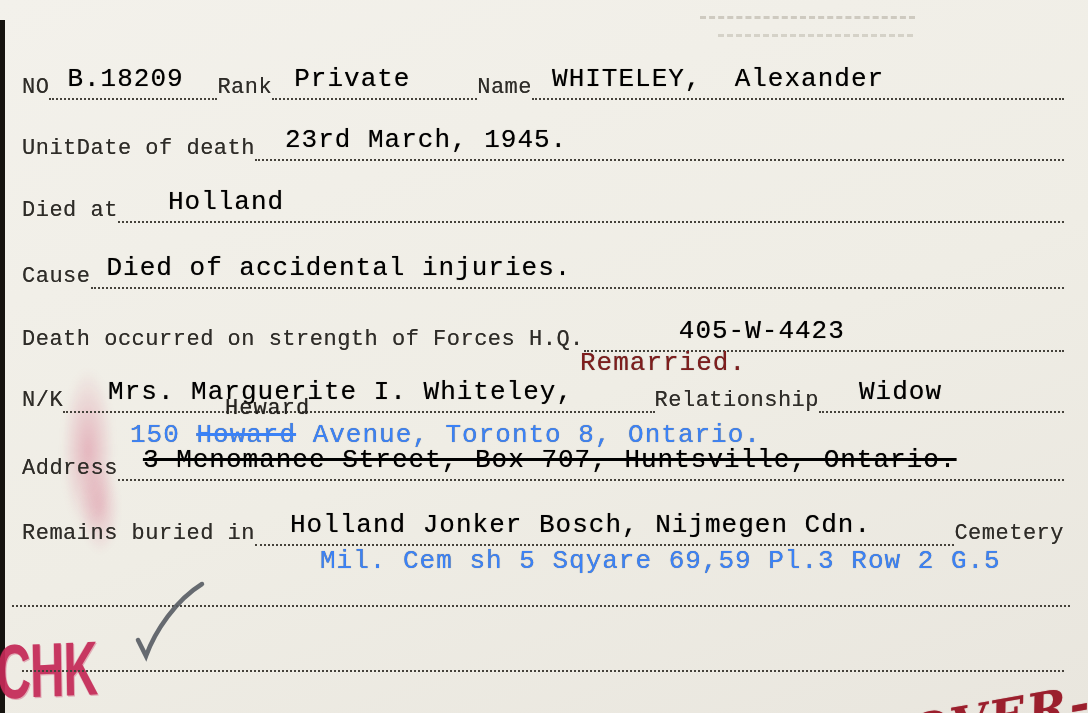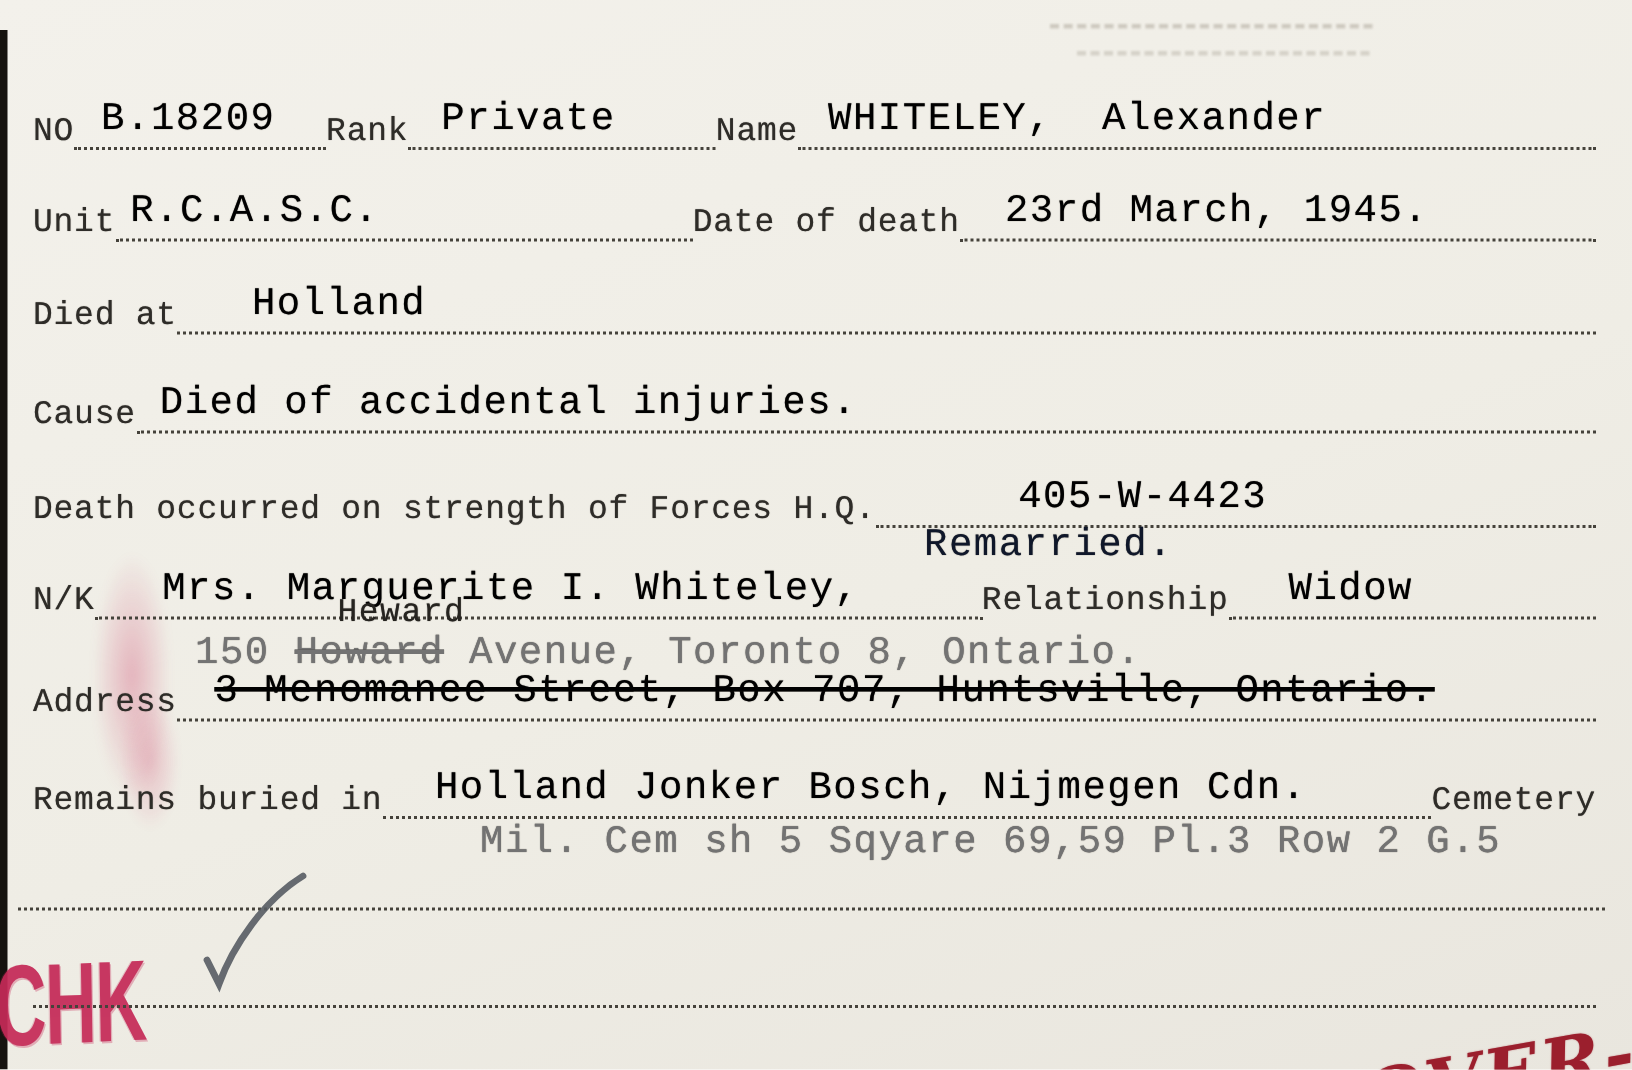--- a/index.html
+++ b/index.html
@@ -39,26 +39,26 @@
   .struck{text-decoration:line-through;text-decoration-thickness:3px;}
   .f-no{width:168px}.f-rank{width:205px}.f-unit{width:385px}.f-widow{width:245px}
   .pl10{padding-left:10px}.pl16{padding-left:16px}.pl18{padding-left:18px}
   .pl20{padding-left:20px}.pl22{padding-left:22px}.pl25{padding-left:25px}
   .pl30{padding-left:30px}.pl35{padding-left:35px}.pl40{padding-left:40px}
   .pl45{padding-left:45px}.pl50{padding-left:50px}.pl95{padding-left:95px}
   .r1{top:56px}.r2{top:117px}.r3{top:179px}.r4{top:245px}.r5{top:308px}
   .r6{top:369px}.r7{top:437px}.r8{top:502px}.r9{top:628px}
 
   .remarried{position:absolute;left:558px;top:40px;font-size:26px;letter-spacing:1px;
-    color:#0f172a;white-space:pre;text-shadow:0 0 .7px rgba(35,31,26,.7);z-index:2;margin-left:36px;}
+    color:#7f1d1d;white-space:pre;text-shadow:0 0 .7px rgba(35,31,26,.7);z-index:2;}
   .heward{position:absolute;left:203px;top:27px;font-size:22px;letter-spacing:1px;
     color:#262420;white-space:pre;text-shadow:0 0 .7px rgba(35,31,26,.7);z-index:2;}
   .free-line{
     position:absolute;font-size:26px;line-height:1;letter-spacing:1px;white-space:pre;
-    color:#737373;text-shadow:0 0 .7px rgba(35,31,26,.7);
+    color:#3b82f6;text-shadow:0 0 .7px rgba(35,31,26,.7);
   }
   .addr1{left:130px;top:422px;}
   .remains2{left:308px;top:548px;margin-left:12px;}
   .sep{position:absolute;left:12px;right:18px;top:605px;border-top:2.5px dotted #45423b;}
 
   .chk-stamp{
     position:absolute;left:-4px;top:634px;z-index:2;
     font-family:"Liberation Sans",sans-serif;font-weight:900;font-size:58px;line-height:1;
     color:#c52a58;letter-spacing:-1px;
     transform:scaleX(.82) scaleY(1.32) rotate(-1.5deg);transform-origin:top left;
@@ -95,23 +95,20 @@
       <span class="value pl22">Private</span>
     </span>
     <span class="label">Name</span>
     <span class="field grow">
       <span class="value pl20">WHITELEY,  Alexander</span>
     </span>
   </div>
 
   <div class="row r2">
     <span class="label">Unit</span>
-    <span class="field f-unit">
-      <span class="value pl10">R.C.A.S.C.</span>
-    </span>
     <span class="label">Date of death</span>
     <span class="field grow">
       <span class="value pl30">23rd March, 1945.</span>
     </span>
   </div>
 
   <div class="row r3">
     <span class="label">Died at</span>
     <span class="field grow">
       <span class="value pl50">Holland</span>

